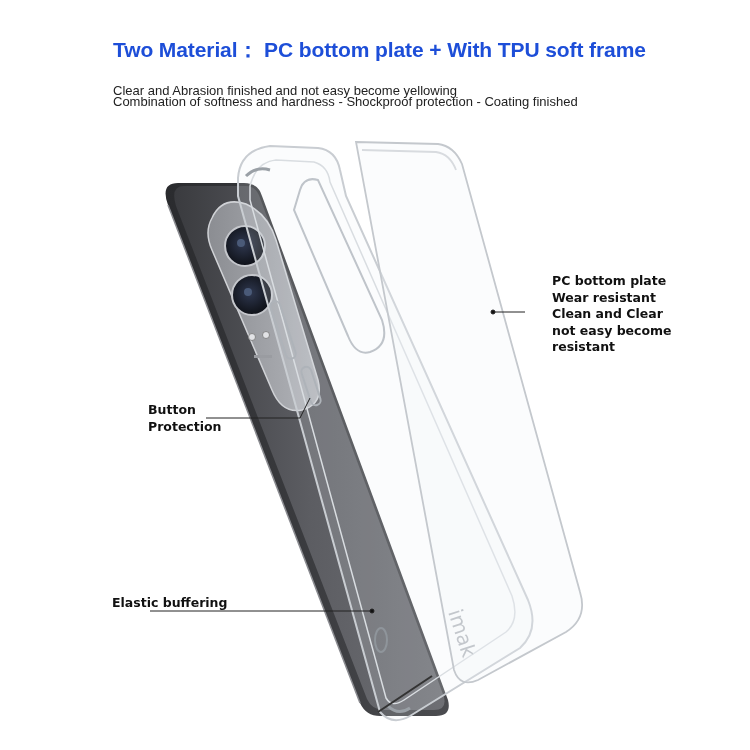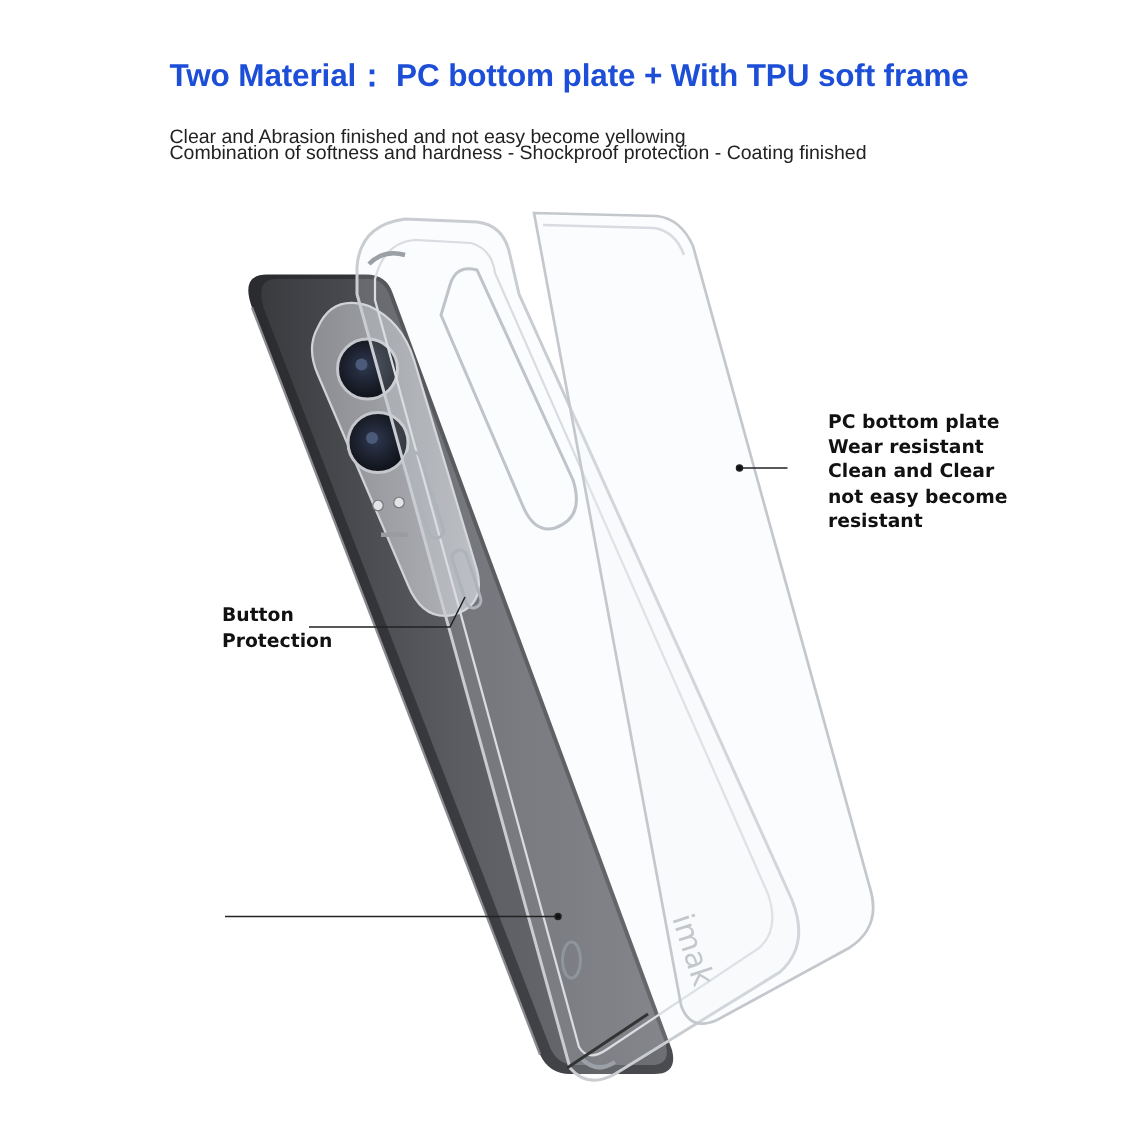--- a/index.html
+++ b/index.html
@@ -99,13 +99,14 @@
   <div>not easy become</div>
   <div>resistant</div>
 </div>
 
 <div class="label lbl-btn">
   <div>Button</div>
   <div>Protection</div>
 </div>
 
 <div class="label lbl-tpu">
+  <div>Elastic buffering</div>
 </div>
 
 </body></html>

